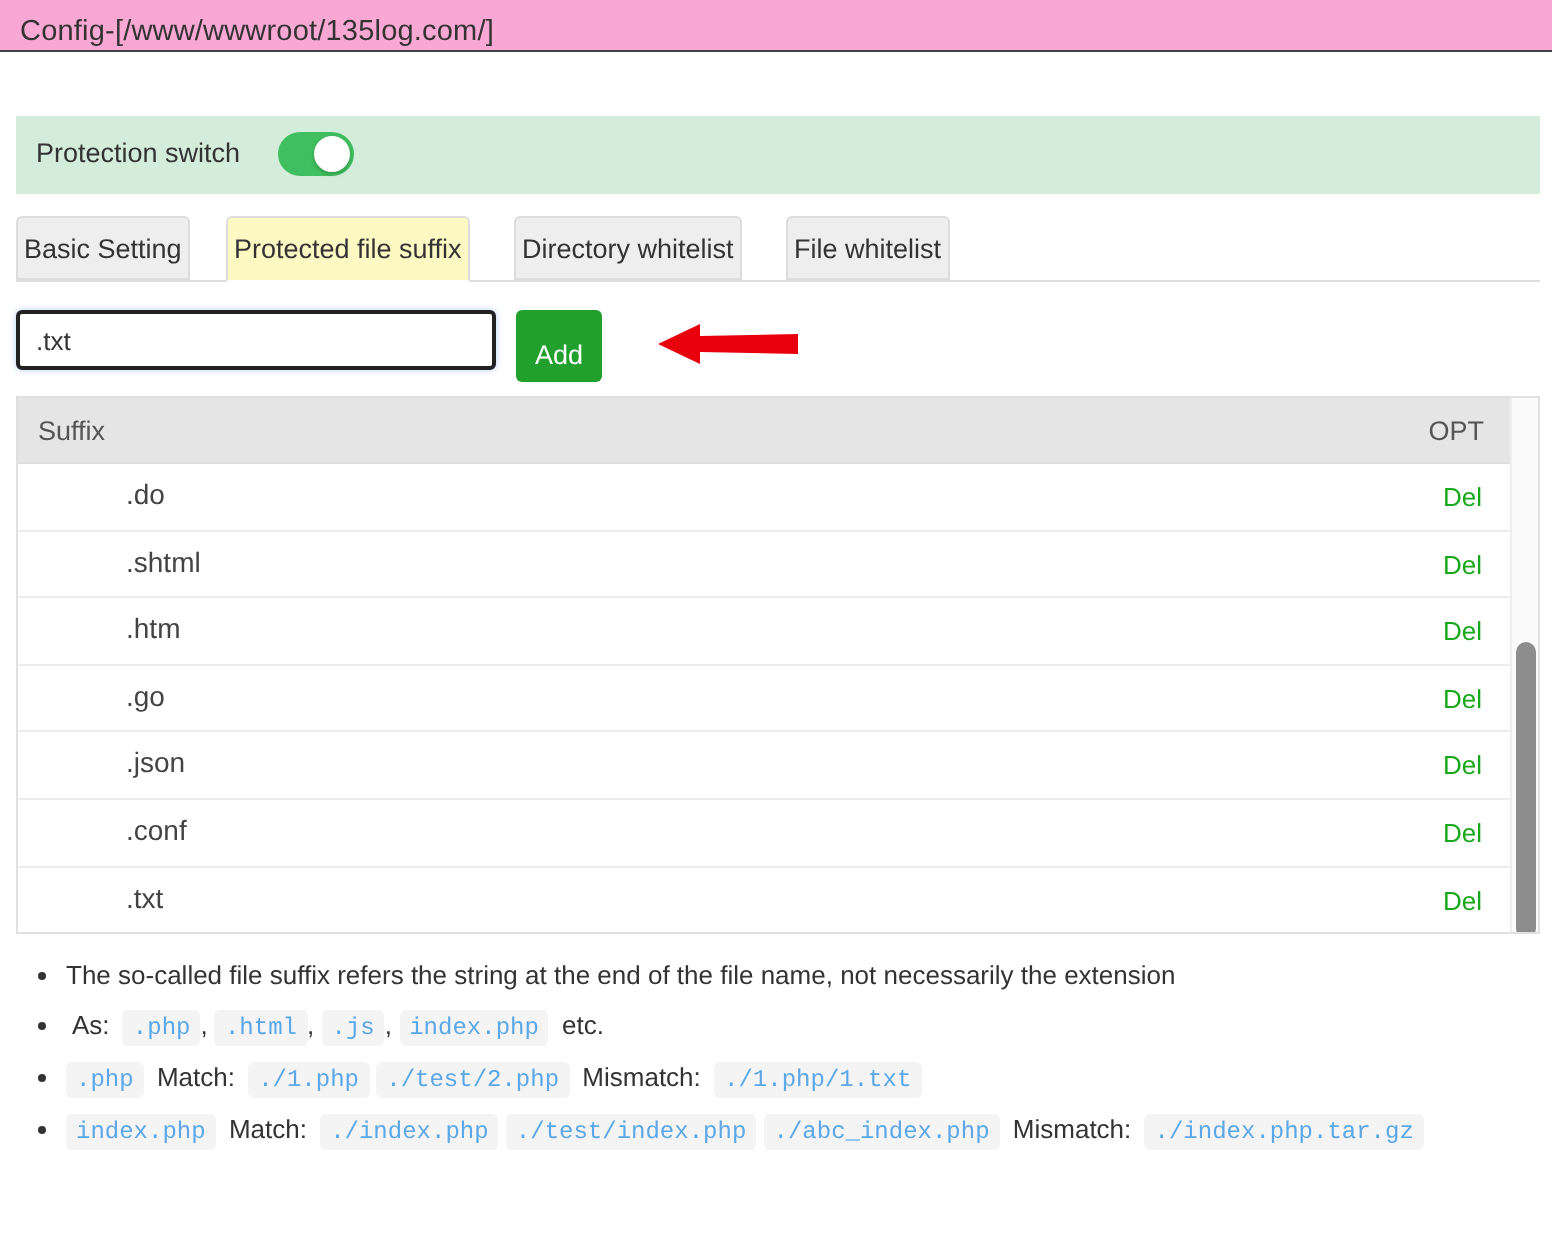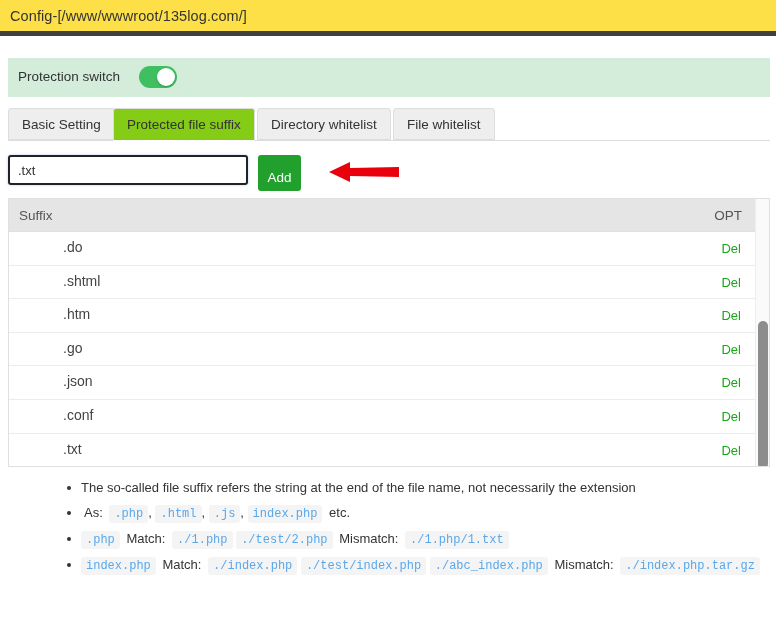--- a/index.html
+++ b/index.html
@@ -16,23 +16,23 @@
     width: 776px;
     height: 620px;
     overflow: hidden;
     background: #ffffff;
   }
 
   
   .titlebar {
     position: absolute;
     left: 0; top: 0;
-    width: 776px; height: 36px;
-    background: #fde047;
-    border-bottom: 5px solid #404040;
+    width: 776px; height: 26px;
+    background: #f9a8d4;
+    border-bottom: 1px solid #404040;
   }
   .titlebar-text {
     position: absolute;
     left: 10px; top: 8px;
     font-size: 14.5px;
     color: #333333;
     letter-spacing: 0.1px;
     white-space: nowrap;
   }
 
@@ -71,31 +71,31 @@
     position: absolute;
     left: 8px; top: 108px;
     width: 762px; height: 33px;
     border-bottom: 1px solid #dddddd;
   }
   .tab {
     position: absolute;
     top: 0;
     height: 32px;
     line-height: 31px;
-    padding: 0 13px;
+    padding: 0 3px;
     font-size: 13.5px;
     color: #333333;
     background: #eeeeee;
     border: 1px solid #dddddd;
     border-radius: 3px 3px 0 0;
     white-space: nowrap;
     cursor: pointer;
   }
   .tab.active {
-    background: #84cc16;
+    background: #fef9c3;
     border-bottom-color: #ffffff;
     color: #333333;
     height: 33px;
     z-index: 3;
   }
 
   
   .suffix-input {
     position: absolute;
     left: 8px; top: 155px;
@@ -194,21 +194,20 @@
     width: 10px; height: 148px;
     background: #8d8d8d;
     border-radius: 5px;
   }
 
   
   .notes {
     position: absolute;
     left: 0; top: 480px;
     width: 776px;
-    padding-left: 48px;
   }
   .note-line {
     position: relative;
     padding-left: 33px;
     margin-bottom: 9px;
     font-size: 13px;
     color: #333333;
     line-height: 16px;
     white-space: nowrap;
   }

